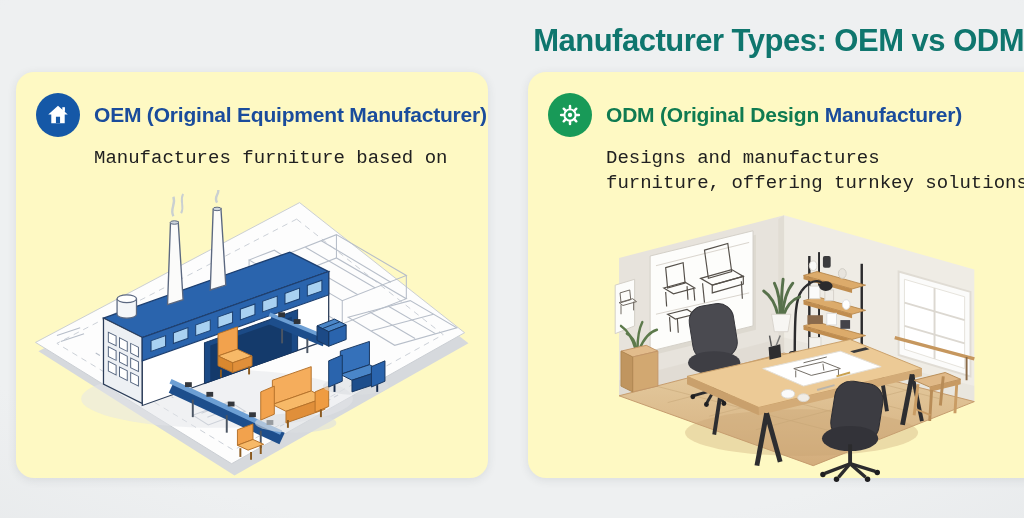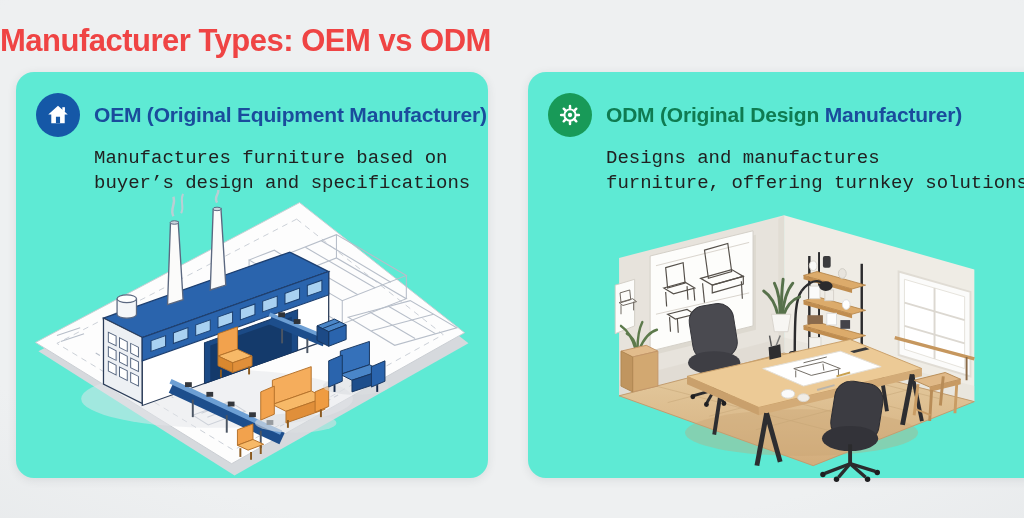--- a/index.html
+++ b/index.html
@@ -2,25 +2,25 @@
 <html><head>
 <meta charset="utf-8">
 <style>
   html,body{margin:0;padding:0;}
   body{
     width:1024px;height:518px;overflow:hidden;position:relative;
     font-family:"Liberation Sans",sans-serif;
     background:radial-gradient(120% 130% at 50% 38%, #eef0f1 50%, #dcdfe2 100%);
   }
   .page-title{
-    position:absolute;top:2px;left:0;width:1024px;text-align:left;
-    font-size:31px;font-weight:800;color:#ef4444;letter-spacing:-0.5px;
+    position:absolute;top:2px;left:0;width:1024px;text-align:right;
+    font-size:31px;font-weight:800;color:#0f766e;letter-spacing:-0.5px;
   }
   .card{
-    position:absolute;top:72px;height:406px;background:#5eead4;
+    position:absolute;top:72px;height:406px;background:#fef9c3;
     border-radius:18px;box-shadow:0 2px 10px rgba(40,50,60,0.10);
   }
   .card.oem{left:16px;width:472px;}
   .card.odm{left:528px;width:470px;padding-left:48px;}
   .card-header{position:absolute;top:21px;left:20px;display:flex;align-items:center;}
   .icon-circle{
     width:44px;height:44px;border-radius:50%;flex:0 0 44px;
     display:flex;align-items:center;justify-content:center;
   }
   .icon-circle.blue{background:#1558a7;}
@@ -42,21 +42,20 @@
       <svg viewBox="0 0 24 24" width="26" height="26">
         <path d="M12 3.5 L21 11.5 L18.2 11.5 L18.2 19.5 L5.8 19.5 L5.8 11.5 L3 11.5 Z" fill="#ffffff"></path>
         <rect x="10.1" y="13.6" width="3.8" height="5.9" fill="#1558a7"></rect>
         <rect x="16" y="4.8" width="2.4" height="4.2" fill="#ffffff"></rect>
       </svg>
     </div>
     <h2 class="card-title">OEM (Original Equipment Manufacturer)</h2>
   </div>
   <div class="card-desc">
     <div>Manufactures furniture based on</div>
-    <div>buyer’s design and specifications</div>
   </div>
 
   <svg class="illus" viewBox="0 0 462 307">
 
     <g>
       <polygon points="283,24 454,158 213,294 11,166" fill="#d6d9dd"></polygon>
       <polygon points="280,13 450,147 210,282 8,157" fill="#fdfdfd" stroke="#c9cdd3"></polygon>
       <polygon points="277,30 428,149 212,268 30,158" fill="none" stroke="#c9ced6" stroke-dasharray="6 5"></polygon>
     </g>
     <g stroke="#b7bec9" fill="none" stroke-width="1.1">

